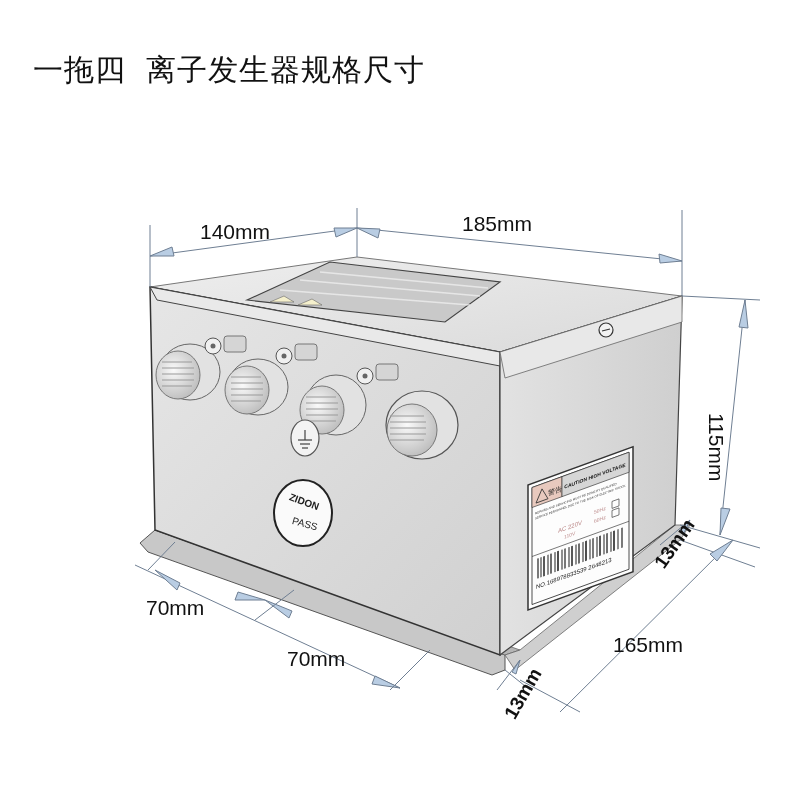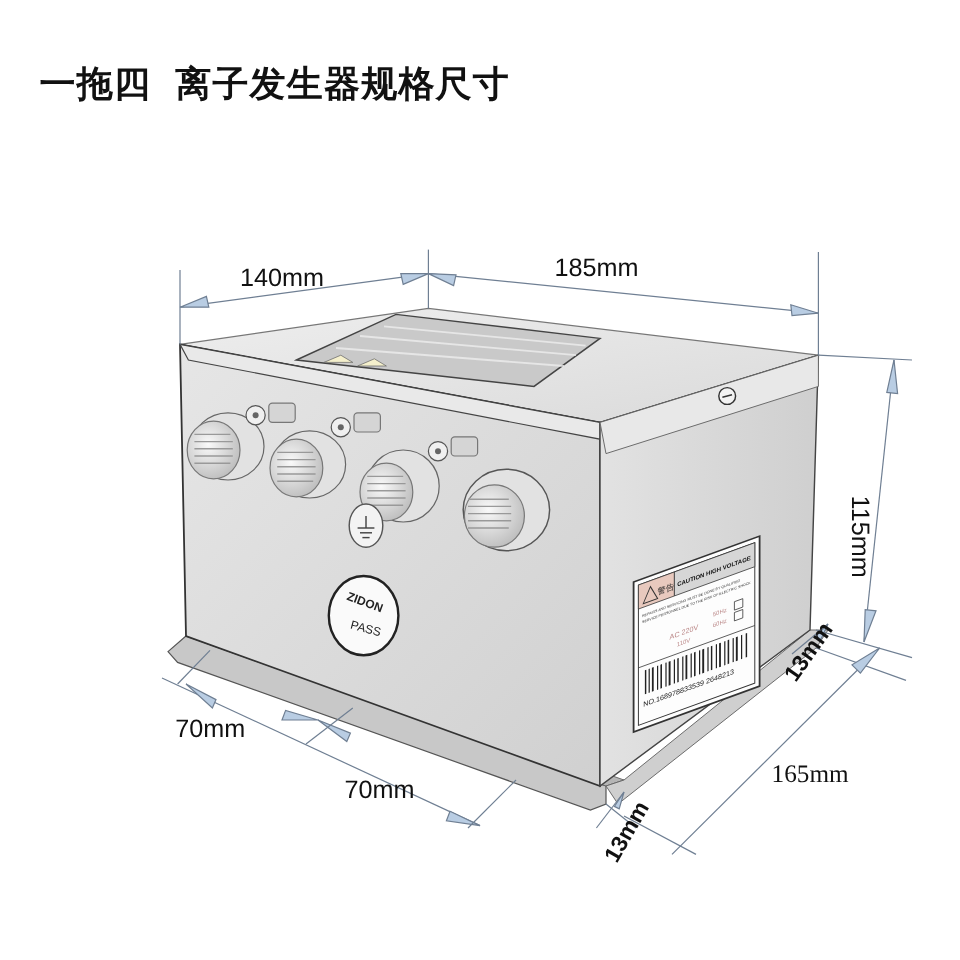--- a/index.html
+++ b/index.html
@@ -1,18 +1,18 @@
 <!DOCTYPE html>
 <html><head>
 <meta charset="utf-8">
 <style>
   html, body { margin: 0; padding: 0; background: #ffffff; }
   body { width: 800px; height: 800px; position: relative; overflow: hidden;
          font-family: "DejaVu Sans", sans-serif; }
-  .title { position: absolute; left: 33px; top: 50px; font-size: 30px; font-weight: bold;
+  .title { position: absolute; left: 33px; top: 50px; font-size: 30px; font-weight: normal;
            color: #111; letter-spacing: 1px; white-space: nowrap; }
   .title .gap { display: inline-block; width: 20px; }
   svg.stage { position: absolute; left: 0; top: 0; }
   .dim { position: absolute; font-family: "Liberation Sans", sans-serif; font-size: 21px; color: #111; white-space: nowrap; }
   .dim-bold { font-weight: bold; font-size: 19px; }
   .lbl-small { font-family: "Liberation Sans", sans-serif; }
 </style>
 </head>
 <body>
 
@@ -205,17 +205,17 @@
     <polygon points="690,520 680,530 684,533"></polygon>
 
     <line x1="520" y1="660" x2="497" y2="690"></line>
     <polygon points="520,660 512,672 516,674"></polygon>
   </g>
 </svg>
 
 <div class="dim" style="left:200px; top:220px;">140mm</div>
 <div class="dim" style="left:462px; top:212px;">185mm</div>
 <div class="dim" style="left:728px; top:413px; transform:rotate(90deg); transform-origin:left top;">115mm</div>
-<div class="dim" style="left:643px; top:633px;font-family:Liberation Serif, serif;">165mm</div>
+<div class="dim" style="left:613px; top:633px;">165mm</div>
 <div class="dim" style="left:146px; top:596px;">70mm</div>
 <div class="dim" style="left:287px; top:647px;">70mm</div>
 <div class="dim dim-bold" style="left:650px; top:560px; transform:rotate(-55deg); transform-origin:left top;">13mm</div>
 <div class="dim dim-bold" style="left:500px; top:712px; transform:rotate(-60deg); transform-origin:left top;">13mm</div>
 
 </body></html>

